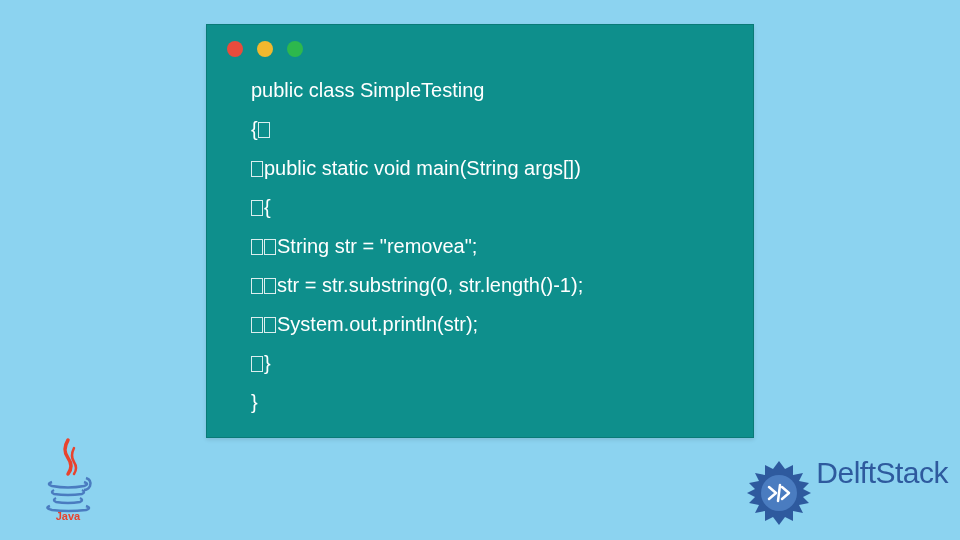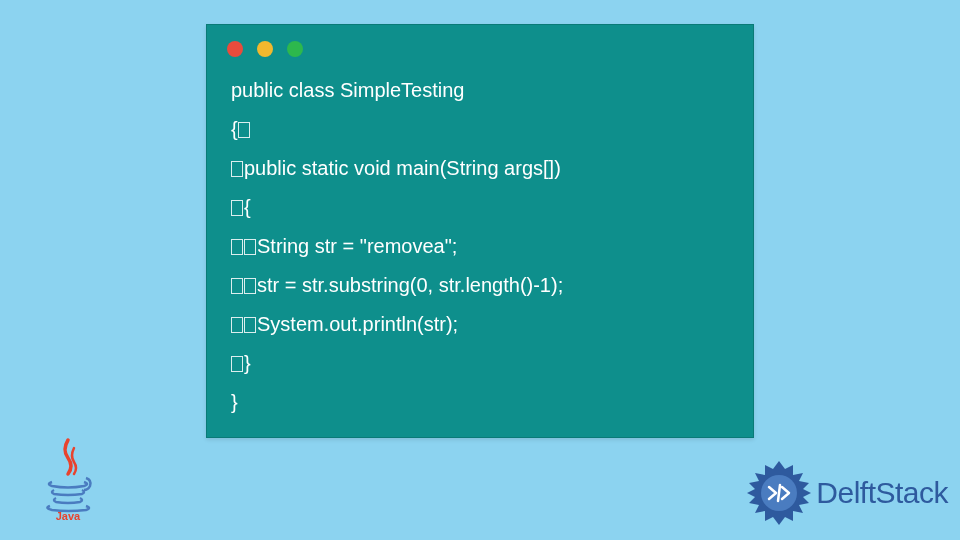--- a/index.html
+++ b/index.html
@@ -34,20 +34,21 @@
     .dot-red { background: #e94b3c; }
     .dot-yellow { background: #f2b82e; }
     .dot-green { background: #2db84d; }
     .code-content {
       padding: 6px 24px 20px 24px;
       color: #ffffff;
       font-size: 20px;
       line-height: 1.95;
       font-family: -apple-system, Arial, sans-serif;
       white-space: pre;
+      margin-left: 20px;
     }
     .tab-box {
       display: inline-block;
       width: 12px;
       height: 16px;
       border: 1px solid rgba(255,255,255,0.85);
       vertical-align: -2px;
       margin-right: 1px;
     }
     .java-logo {
@@ -55,21 +56,21 @@
       left: 42px;
       bottom: 18px;
       width: 52px;
       height: 86px;
     }
     .delft-logo {
       position: absolute;
       right: 12px;
       bottom: 10px;
       display: flex;
-      align-items: center;
+      align-items: flex-start;
     }
     .delft-emblem {
       width: 74px;
       height: 74px;
       position: relative;
     }
     .delft-text {
       font-size: 30px;
       font-weight: 500;
       color: #2e5a9e;

